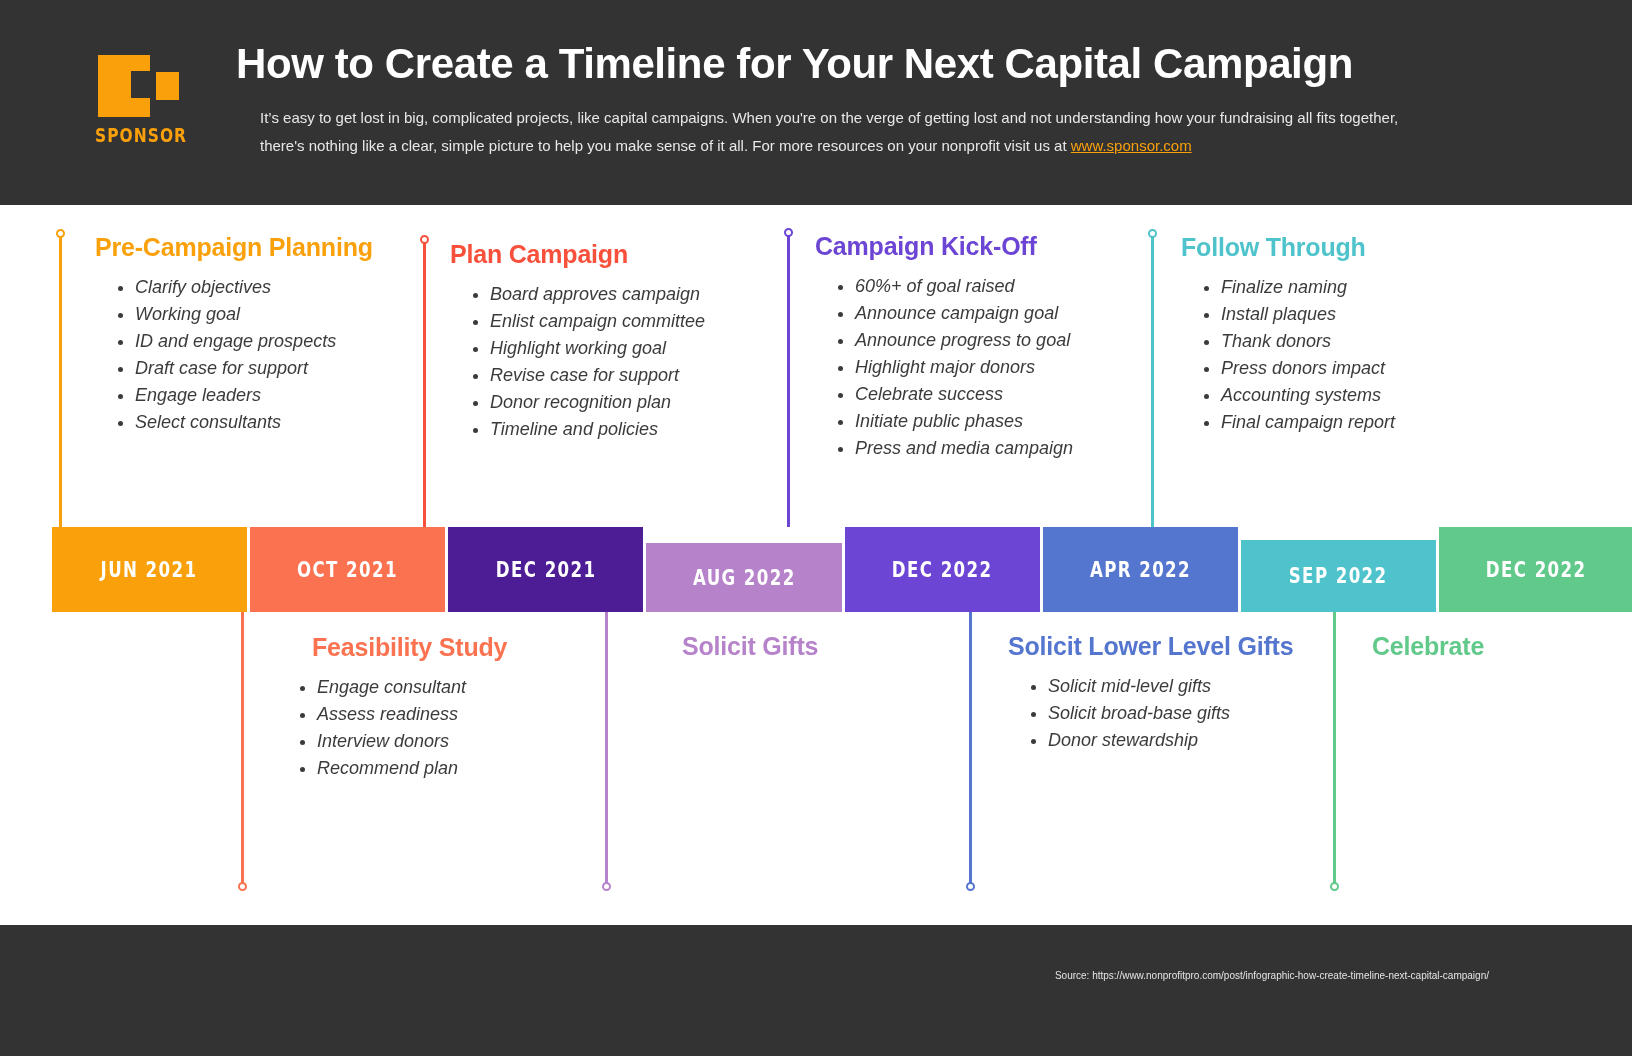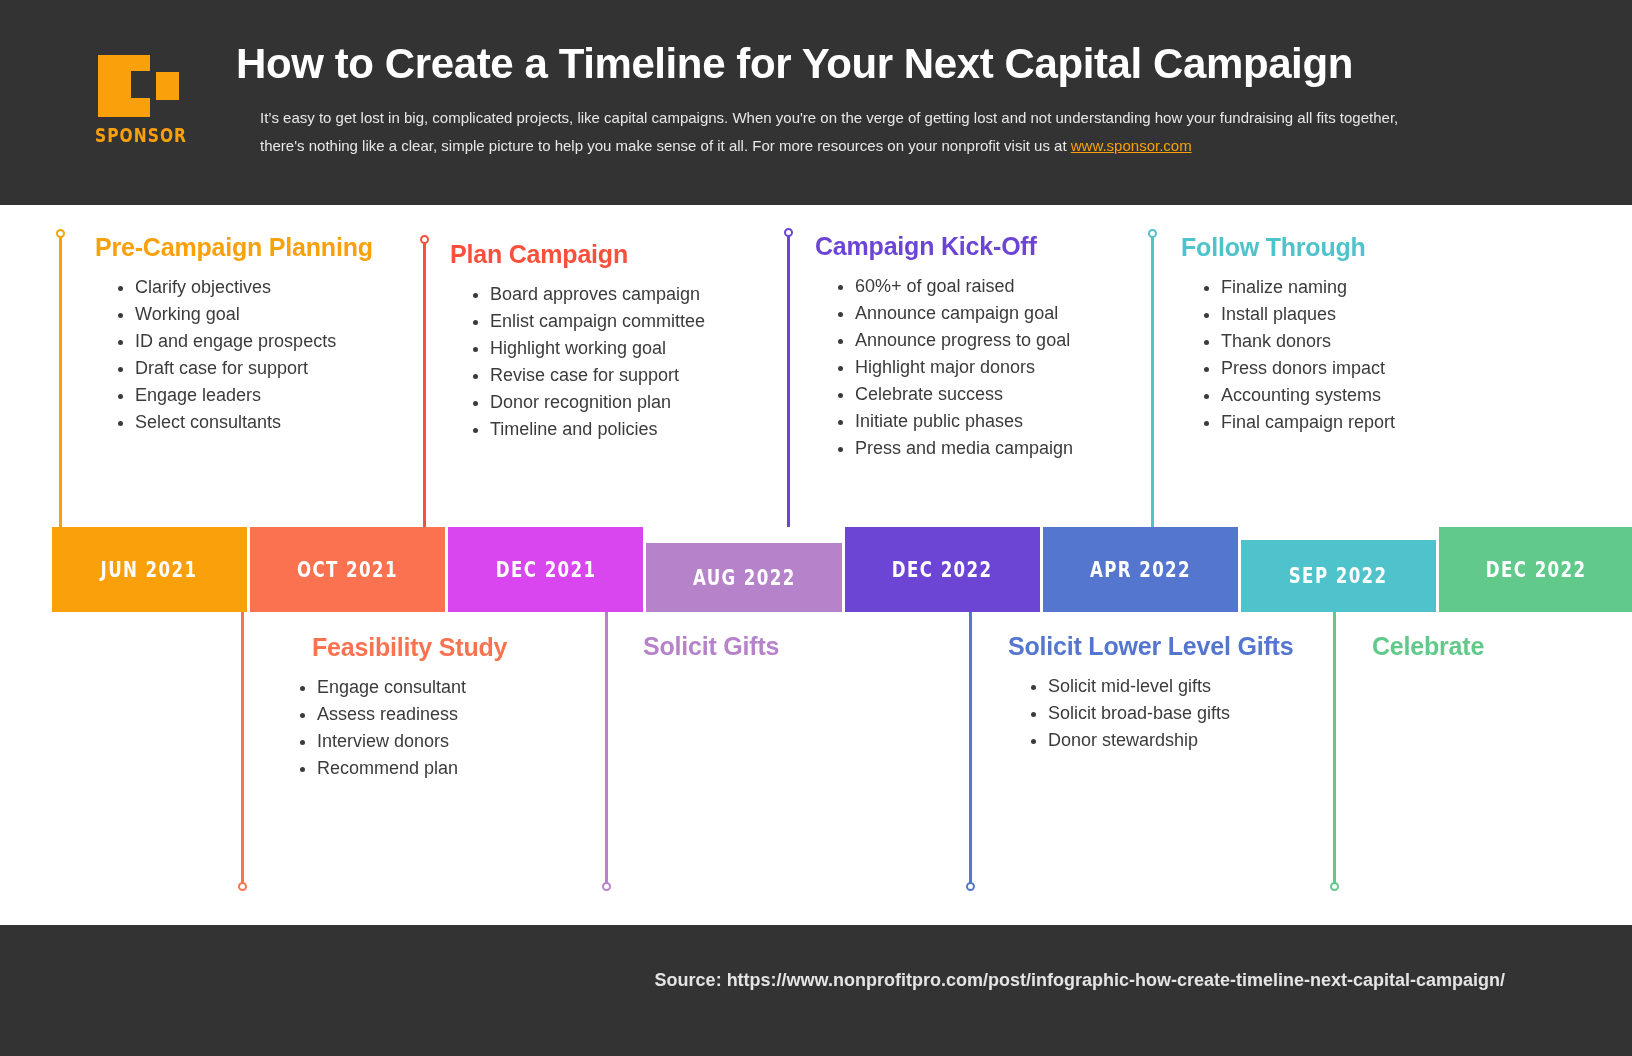--- a/index.html
+++ b/index.html
@@ -151,39 +151,39 @@
   .section ul {
     margin: 0;
     padding-left: 40px;
     list-style: disc;
   }
   .section li {
     color: #3b3b3b;
     font-size: 18px;
     line-height: 27px;
     white-space: nowrap;
+    font-style: italic;
   }
   .section li::marker { color: #3b3b3b; }
 
   
   .footer {
     position: absolute;
     left: 0; top: 925px;
     width: 1632px;
     height: 131px;
     background: #333333;
   }
   .footer-src {
     position: absolute;
-    right: 127px;
+    right: 143px;
     top: 45px;
     color: #e4e4e4;
-    font-size: 18px;
+    font-size: 10px;
     white-space: nowrap;
-    font-weight: bold;
   }
 </style>
 </head>
 <body>
 
 <div class="header">
 
   <div class="logo-wrap">
     <div class="logo-mark">
       <div class="logo-c"></div>
@@ -275,21 +275,21 @@
       </ul>
   </div>
 
   <div class="datebar">
       <div class="datecell" style="background: rgb(249, 160, 11);">
         <span>JUN 2021</span>
       </div>
       <div class="datecell" style="background: rgb(250, 114, 80);">
         <span>OCT 2021</span>
       </div>
-      <div class="datecell" style="background: #d946ef;">
+      <div class="datecell" style="background: #4c1d95;">
         <span>DEC 2021</span>
       </div>
       <div class="datecell" style="background: rgb(182, 131, 203); margin-top: 16px;">
         <span>AUG 2022</span>
       </div>
       <div class="datecell" style="background: rgb(108, 69, 212);">
         <span>DEC 2022</span>
       </div>
       <div class="datecell" style="background: rgb(85, 118, 206);">
         <span>APR 2022</span>
@@ -305,21 +305,21 @@
   <div class="section" id="sec-b0" style="left: 277px; top: 428px;">
     <h3 style="color: rgb(250, 114, 80); margin-left: 35px;">Feasibility Study</h3>
     <ul>
         <li>Engage consultant</li>
         <li>Assess readiness</li>
         <li>Interview donors</li>
         <li>Recommend plan</li>
       </ul>
   </div>
   <div class="section" id="sec-b1" style="left: 643px; top: 427px;">
-    <h3 style="color: rgb(182, 131, 203);">Solicit Gifts</h3>
+    <h3 style="color: rgb(182, 131, 203); margin-left: 39px;">Solicit Gifts</h3>
   </div>
   <div class="section" id="sec-b2" style="left: 1008px; top: 427px;">
     <h3 style="color: rgb(85, 118, 206);">Solicit Lower Level Gifts</h3>
     <ul>
         <li>Solicit mid-level gifts</li>
         <li>Solicit broad-base gifts</li>
         <li>Donor stewardship</li>
       </ul>
   </div>
   <div class="section" id="sec-b3" style="left: 1372px; top: 427px;">

